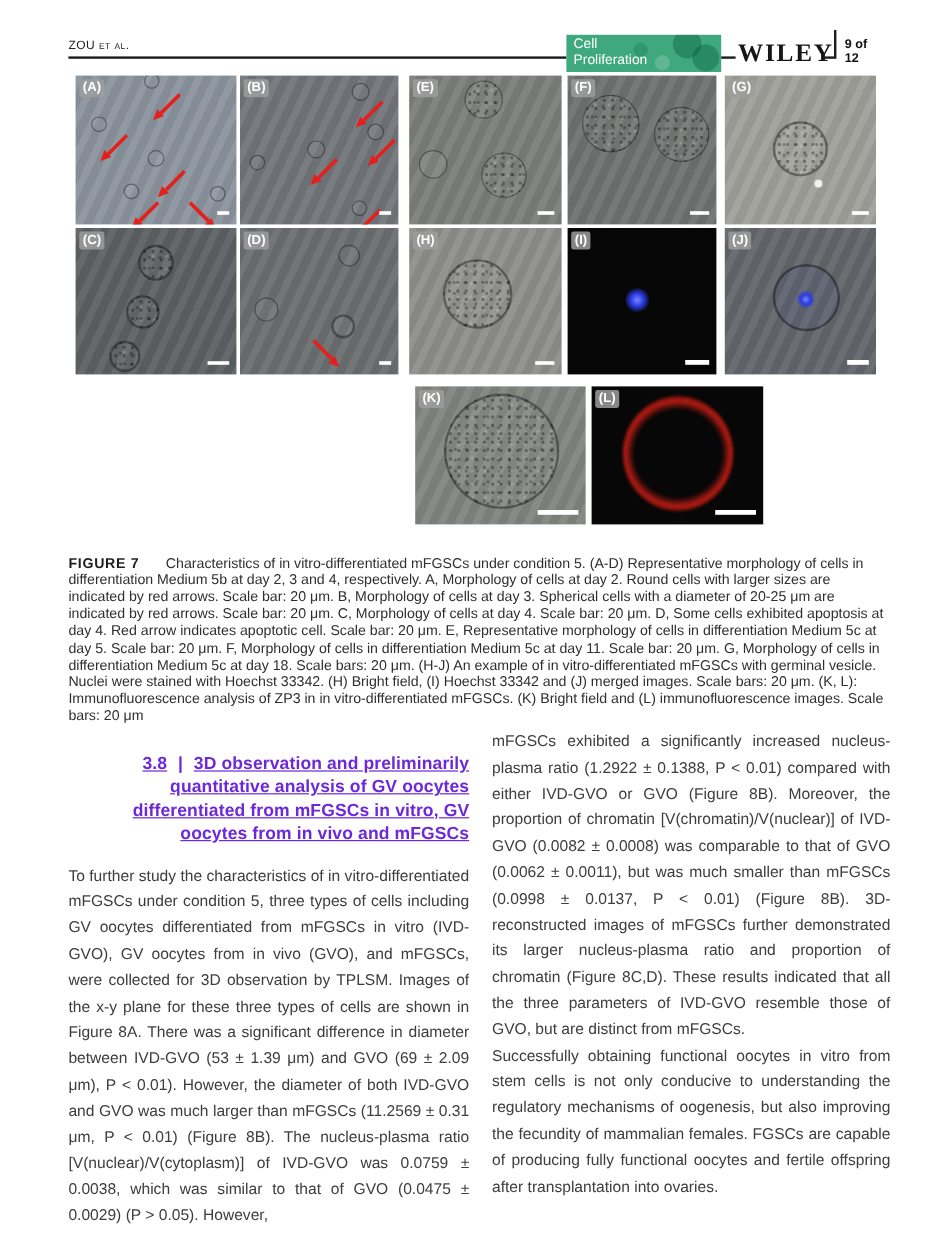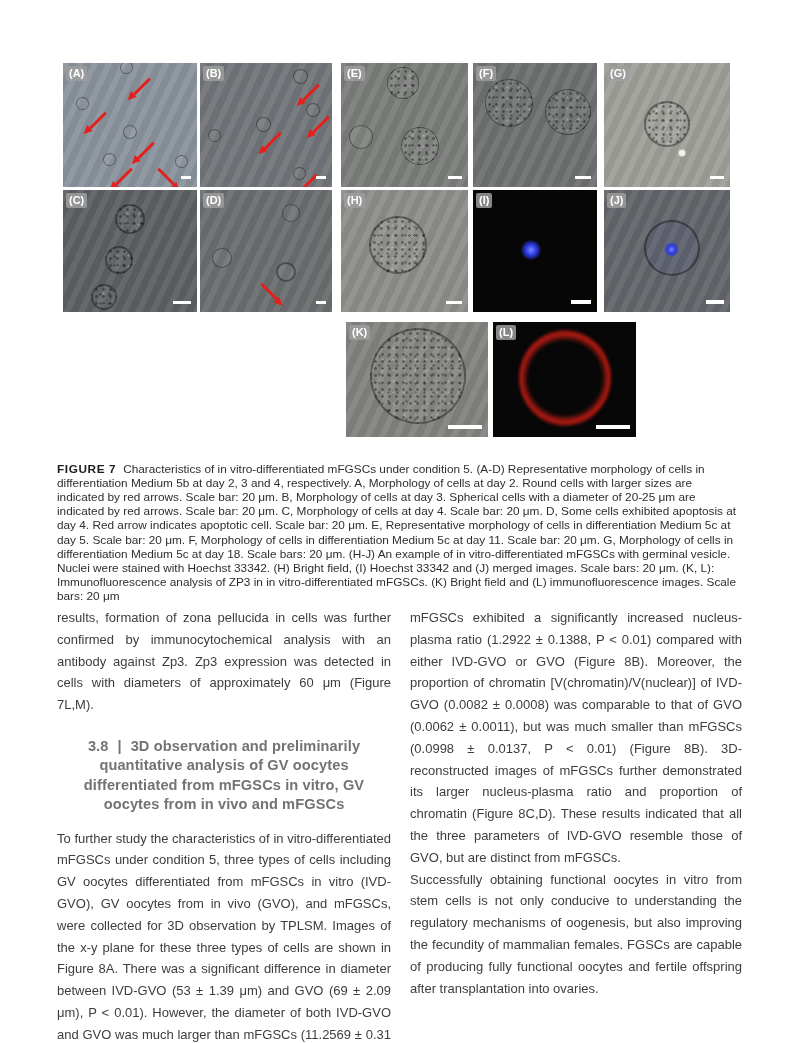--- a/index.html
+++ b/index.html
@@ -51,37 +51,50 @@
   .glow{position:absolute;border-radius:50%;
       background:radial-gradient(circle, #7a86ff 0%, #2a3be0 38%, rgba(42,59,224,.4) 62%, transparent 75%);
       filter:blur(.6px);z-index:2;}
   .ring{position:absolute;border-radius:50%;
       background:radial-gradient(circle, transparent 55%, rgba(200,30,20,.9) 66%, rgba(120,12,8,.55) 75%, transparent 83%);
       filter:blur(1.5px);}
 
   
   .caption{position:absolute;left:57px;top:450px;width:681px;font-size:11.8px;
            line-height:14.15px;color:#2e2e2e;text-align:left;}
-  .caption b{letter-spacing:.6px;margin-right:7px;color:#1c1c1c;}
+  .caption b{letter-spacing:.6px;margin-right:22px;color:#1c1c1c;}
 
   
   .col{position:absolute;top:607px;font-size:13px;line-height:21.8px;text-align:justify;}
   .col-left{left:57px;width:334px;}
   .col-right{left:410px;width:332px;}
   .col p{margin:0;}
-  h3.sub{font-size:14.6px;line-height:19.4px;color:#737373;margin:21px 0 13px 0;
-         text-align:center;letter-spacing:.1px;}
+  h3.sub{font-size:14.6px;line-height:19.4px;color:#6d28d9;margin:21px 0 13px 0;
+         text-align:right;letter-spacing:.1px;text-decoration:underline;}
   h3.sub .pipe, h2.disc .pipe{margin:0 9px;font-weight:bold;}
   h2.disc{font-size:15.5px;line-height:20px;color:#1b1b1b;margin:33px 0 18px 0;text-align:left;}
 </style>
 </head>
 <body>
 
 <div class="page">
 
+  <div class="header">
+    <span class="running-head">ZOU et al.</span>
+    <div class="rule-left"></div>
+    <div class="journal-box">
+      <span>Cell</span>
+      <span>Proliferation</span>
+    </div>
+    <div class="rule-mid"></div>
+    <span class="wiley">WILEY</span>
+    <div class="rule-right"></div>
+    <div class="vbar"></div>
+    <span class="page-num">9 of 12</span>
+  </div>
 
   <div class="figure-area">
 
     <div class="panel" style="left:63px;top:63px;width:134px;height:124px;background:#8b939e;">
       <div class="streaks"></div>
       <span class="badge">(A)</span>
       <div class="cell" style="left:57px;top:-2px;width:13px;height:13px;"></div>
       <div class="cell" style="left:13px;top:34px;width:13px;height:13px;"></div>
       <div class="cell" style="left:60px;top:62px;width:14px;height:14px;"></div>
       <div class="cell" style="left:40px;top:90px;width:13px;height:13px;"></div>
@@ -184,21 +197,20 @@
     <div class="panel" style="left:493px;top:322px;width:143px;height:115px;background:#070707;">
       <span class="badge">(L)</span>
       <div class="ring" style="left:26px;top:8px;width:92px;height:96px;"></div>
       <div class="sbar" style="width:34px;height:4px;"></div>
     </div>
   </div>
 
   <p class="caption"><b>FIGURE 7</b><span>Characteristics of in vitro-differentiated mFGSCs under condition 5. (A-D) Representative morphology of cells in differentiation Medium 5b at day 2, 3 and 4, respectively. A, Morphology of cells at day 2. Round cells with larger sizes are indicated by red arrows. Scale bar: 20 μm. B, Morphology of cells at day 3. Spherical cells with a diameter of 20-25 μm are indicated by red arrows. Scale bar: 20 μm. C, Morphology of cells at day 4. Scale bar: 20 μm. D, Some cells exhibited apoptosis at day 4. Red arrow indicates apoptotic cell. Scale bar: 20 μm. E, Representative morphology of cells in differentiation Medium 5c at day 5. Scale bar: 20 μm. F, Morphology of cells in differentiation Medium 5c at day 11. Scale bar: 20 μm. G, Morphology of cells in differentiation Medium 5c at day 18. Scale bars: 20 μm. (H-J) An example of in vitro-differentiated mFGSCs with germinal vesicle. Nuclei were stained with Hoechst 33342. (H) Bright field, (I) Hoechst 33342 and (J) merged images. Scale bars: 20 μm. (K, L): Immunofluorescence analysis of ZP3 in in vitro-differentiated mFGSCs. (K) Bright field and (L) immunofluorescence images. Scale bars: 20 μm</span></p>
 
   <div class="col col-left">
-    <p>results, formation of zona pellucida in cells was further confirmed by immunocytochemical analysis with an antibody against Zp3. Zp3 expression was detected in cells with diameters of approximately 60 μm (Figure 7L,M).</p>
     <h3 class="sub"><span>3.8</span><span class="pipe">|</span><span>3D observation and preliminarily quantitative analysis of GV oocytes differentiated from mFGSCs in vitro, GV oocytes from in vivo and mFGSCs</span></h3>
     <p>To further study the characteristics of in vitro-differentiated mFGSCs under condition 5, three types of cells including GV oocytes differentiated from mFGSCs in vitro (IVD-GVO), GV oocytes from in vivo (GVO), and mFGSCs, were collected for 3D observation by TPLSM. Images of the x-y plane for these three types of cells are shown in Figure 8A. There was a significant difference in diameter between IVD-GVO (53 ± 1.39 μm) and GVO (69 ± 2.09 μm), P &lt; 0.01). However, the diameter of both IVD-GVO and GVO was much larger than mFGSCs (11.2569 ± 0.31 μm, P &lt; 0.01) (Figure 8B). The nucleus-plasma ratio [V(nuclear)/V(cytoplasm)] of IVD-GVO was 0.0759 ± 0.0038, which was similar to that of GVO (0.0475 ± 0.0029) (P &gt; 0.05). However,</p>
   </div>
 
   <div class="col col-right">
     <p>mFGSCs exhibited a significantly increased nucleus-plasma ratio (1.2922 ± 0.1388, P &lt; 0.01) compared with either IVD-GVO or GVO (Figure 8B). Moreover, the proportion of chromatin [V(chromatin)/V(nuclear)] of IVD-GVO (0.0082 ± 0.0008) was comparable to that of GVO (0.0062 ± 0.0011), but was much smaller than mFGSCs (0.0998 ± 0.0137, P &lt; 0.01) (Figure 8B). 3D-reconstructed images of mFGSCs further demonstrated its larger nucleus-plasma ratio and proportion of chromatin (Figure 8C,D). These results indicated that all the three parameters of IVD-GVO resemble those of GVO, but are distinct from mFGSCs.</p>
     <p><span>Successfully obtaining functional oocytes in vitro from stem cells is not only conducive to understanding the regulatory mechanisms of oogenesis, but also improving the fecundity of mammalian females. FGSCs are capable of producing fully functional oocytes and fertile offspring after transplantation into ovaries.</span></p>
   </div>
 
 </div>

